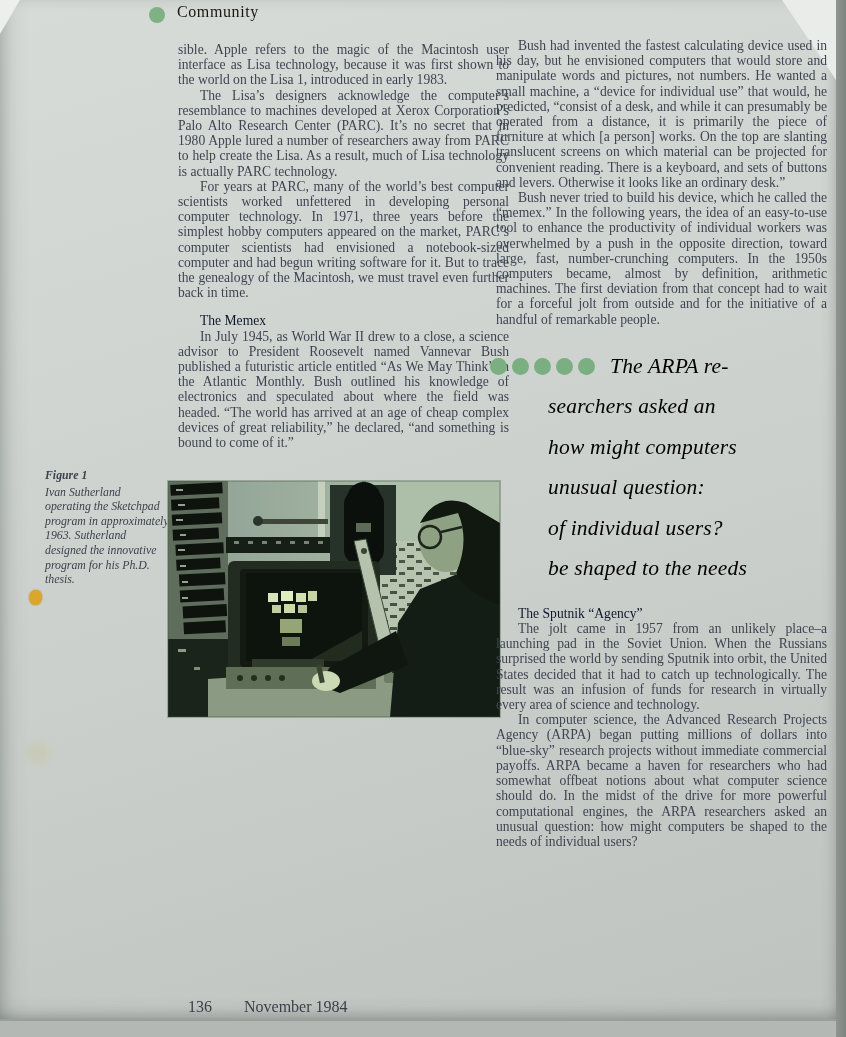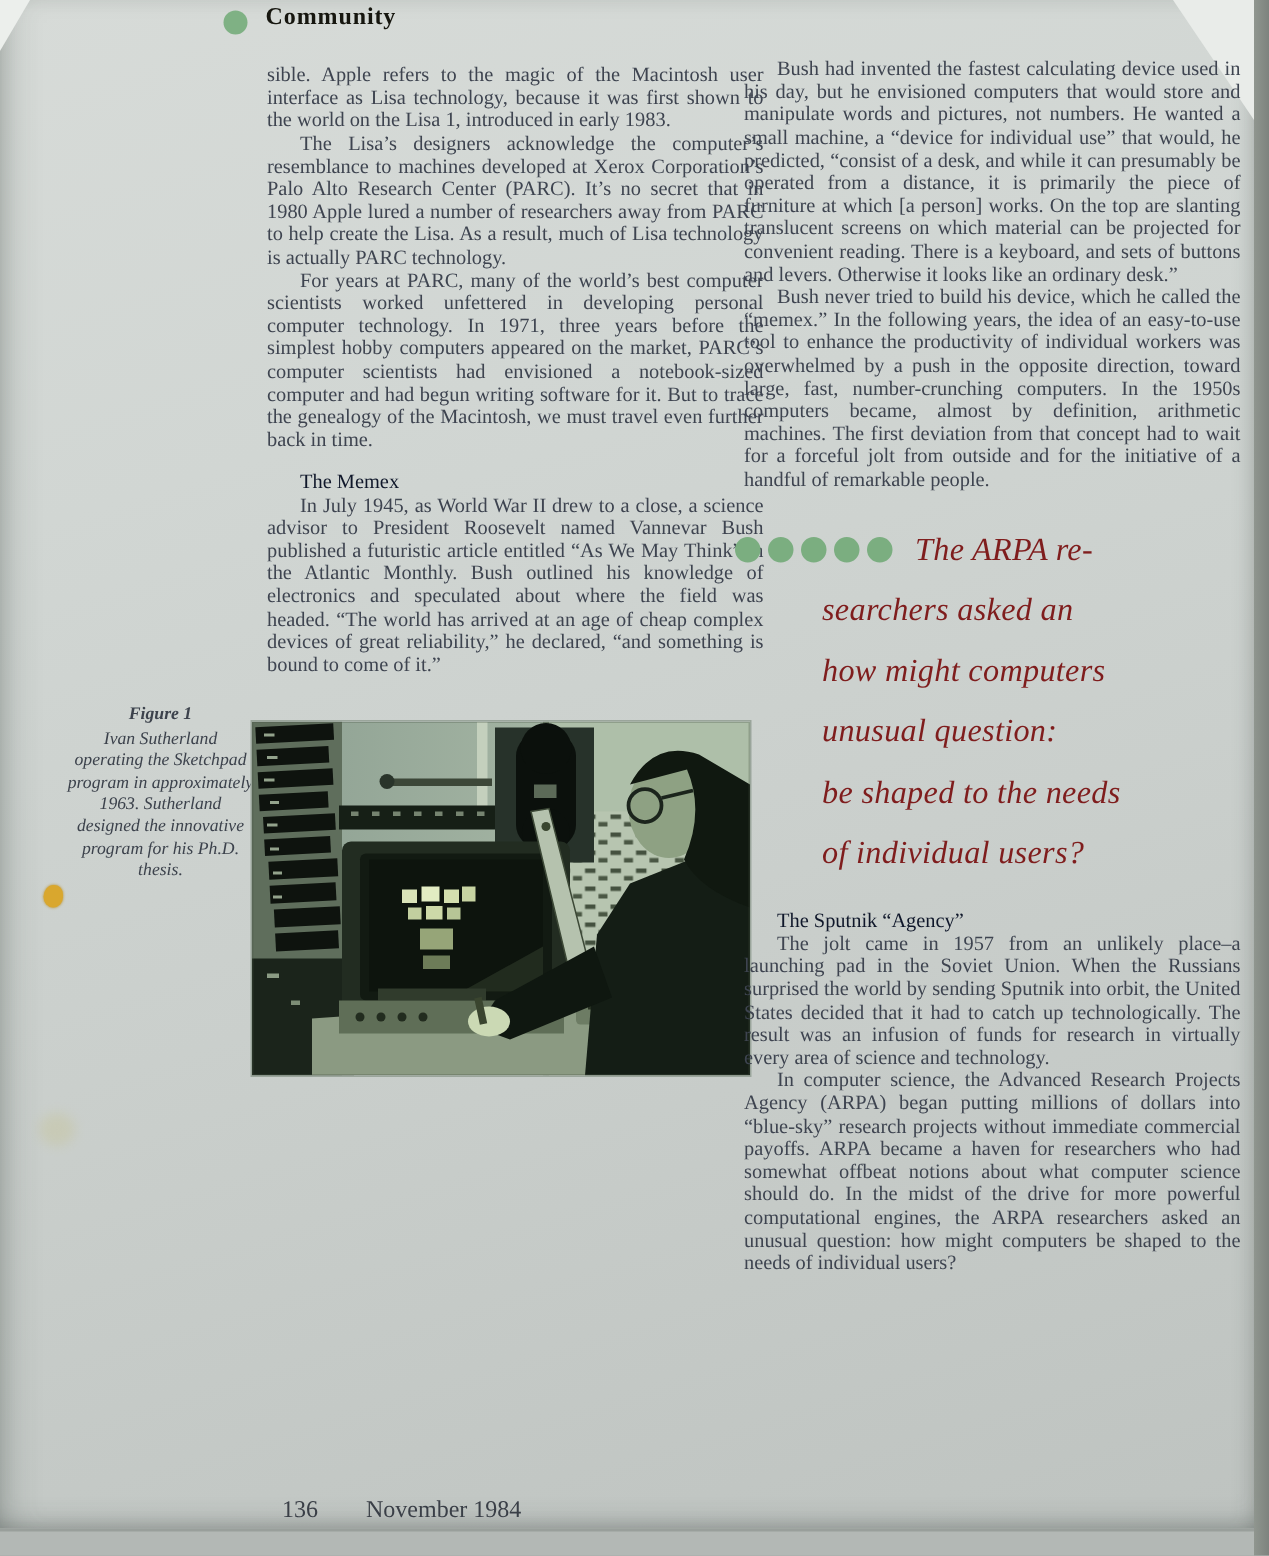--- a/index.html
+++ b/index.html
@@ -21,41 +21,41 @@
   .bottom-band{position:absolute;left:0;top:1019px;width:836px;height:18px;
     background:#b3b8b5;border-top:2px solid #999f9b;}
   .corner-tl{position:absolute;left:0;top:0;width:0;height:0;
     border-top:34px solid #ecefec;border-right:20px solid transparent;}
   .corner-tr{position:absolute;right:10px;top:0;width:0;height:0;
     border-top:80px solid #e9ece9;border-left:54px solid transparent;}
 
   .section-dot{position:absolute;left:149px;top:7px;width:16px;height:16px;
     border-radius:50%;background:#7fb184;}
   .section-title{position:absolute;left:177px;top:3px;
-    font-size:16px;font-weight:bold;letter-spacing:.6px;color:#16160f;}
+    font-size:16px;font-weight:normal;letter-spacing:.6px;color:#16160f;}
 
   .col{position:absolute;width:331px;font-size:13.6px;line-height:15.2px;
     color:#3e4450;text-align:justify;}
   .col-left{left:178px;top:42px;}
   .col-right{left:496px;top:38px;}
   .col p{margin:0;text-indent:22px;}
   .col p.noindent{text-indent:0;}
   .subhead{font-weight:normal;color:#0f172a;text-indent:22px;margin-top:13px;}
   .it{}
 
-  .pullquote{margin-top:26px;color:#7f1d1d;}
+  .pullquote{margin-top:26px;color:#000000;}
   .pq-first{display:flex;align-items:center;margin-left:-6px;}
   .pq-dots{display:flex;gap:5px;margin-right:15px;flex:none;}
   .pq-dot{width:17px;height:17px;border-radius:50%;background:#7bae80;}
   .pq-text,.pq-line{font-style:italic;font-size:21.5px;line-height:26.5px;
     letter-spacing:.2px;text-align:left;text-indent:0;}
   .pq-line{margin-left:52px;margin-top:14px;}
 
   .figure-caption{position:absolute;left:45px;top:468px;width:124px;
-    font-style:italic;font-size:11.8px;line-height:14.6px;color:#3c424c;text-align:center;}
+    font-style:italic;font-size:11.8px;line-height:14.6px;color:#3c424c;text-align:left;}
   .figure-label{font-weight:bold;margin-bottom:2px;}
 
   .photo{position:absolute;left:168px;top:481px;width:332px;height:236px;
     outline:1px solid #9aa59b;}
 
   .footer{position:absolute;left:188px;top:998px;font-size:16px;
     color:#3a3f47;display:flex;gap:32px;}
 
   .spot-yellow{position:absolute;left:29px;top:590px;width:13px;height:15px;
     background:#d9a72e;border-radius:55% 45% 50% 50%;
@@ -221,22 +221,22 @@
         <span class="pq-dot"></span>
         <span class="pq-dot"></span>
         <span class="pq-dot"></span>
         <span class="pq-dot"></span>
       </span>
       <span class="pq-text">The ARPA re-</span>
     </div>
     <div class="pq-line">searchers asked an</div>
     <div class="pq-line">how might computers</div>
     <div class="pq-line">unusual question:</div>
+    <div class="pq-line">of individual users?</div>
     <div class="pq-line">be shaped to the needs</div>
-    <div class="pq-line">of individual users?</div>
   </div>
 
   <div class="subhead" style="margin-top:24px;">The Sputnik “Agency”</div>
   <p>The jolt came in 1957 from an unlikely place–a launching pad in the Soviet Union. When the Russians surprised the world by sending Sputnik into orbit, the United States decided that it had to catch up technologically. The result was an infusion of funds for research in virtually every area of science and technology.</p>
   <p>In computer science, the Advanced Research Projects Agency (ARPA) began putting millions of dollars into “blue-sky” research projects without immediate commercial payoffs. ARPA became a haven for researchers who had somewhat offbeat notions about what computer science should do. In the midst of the drive for more powerful computational engines, the ARPA researchers asked an unusual question: how might computers be shaped to the needs of individual users?</p>
 </div>
 
 <div class="footer">
   <span>136</span>
   <span>November 1984</span>

